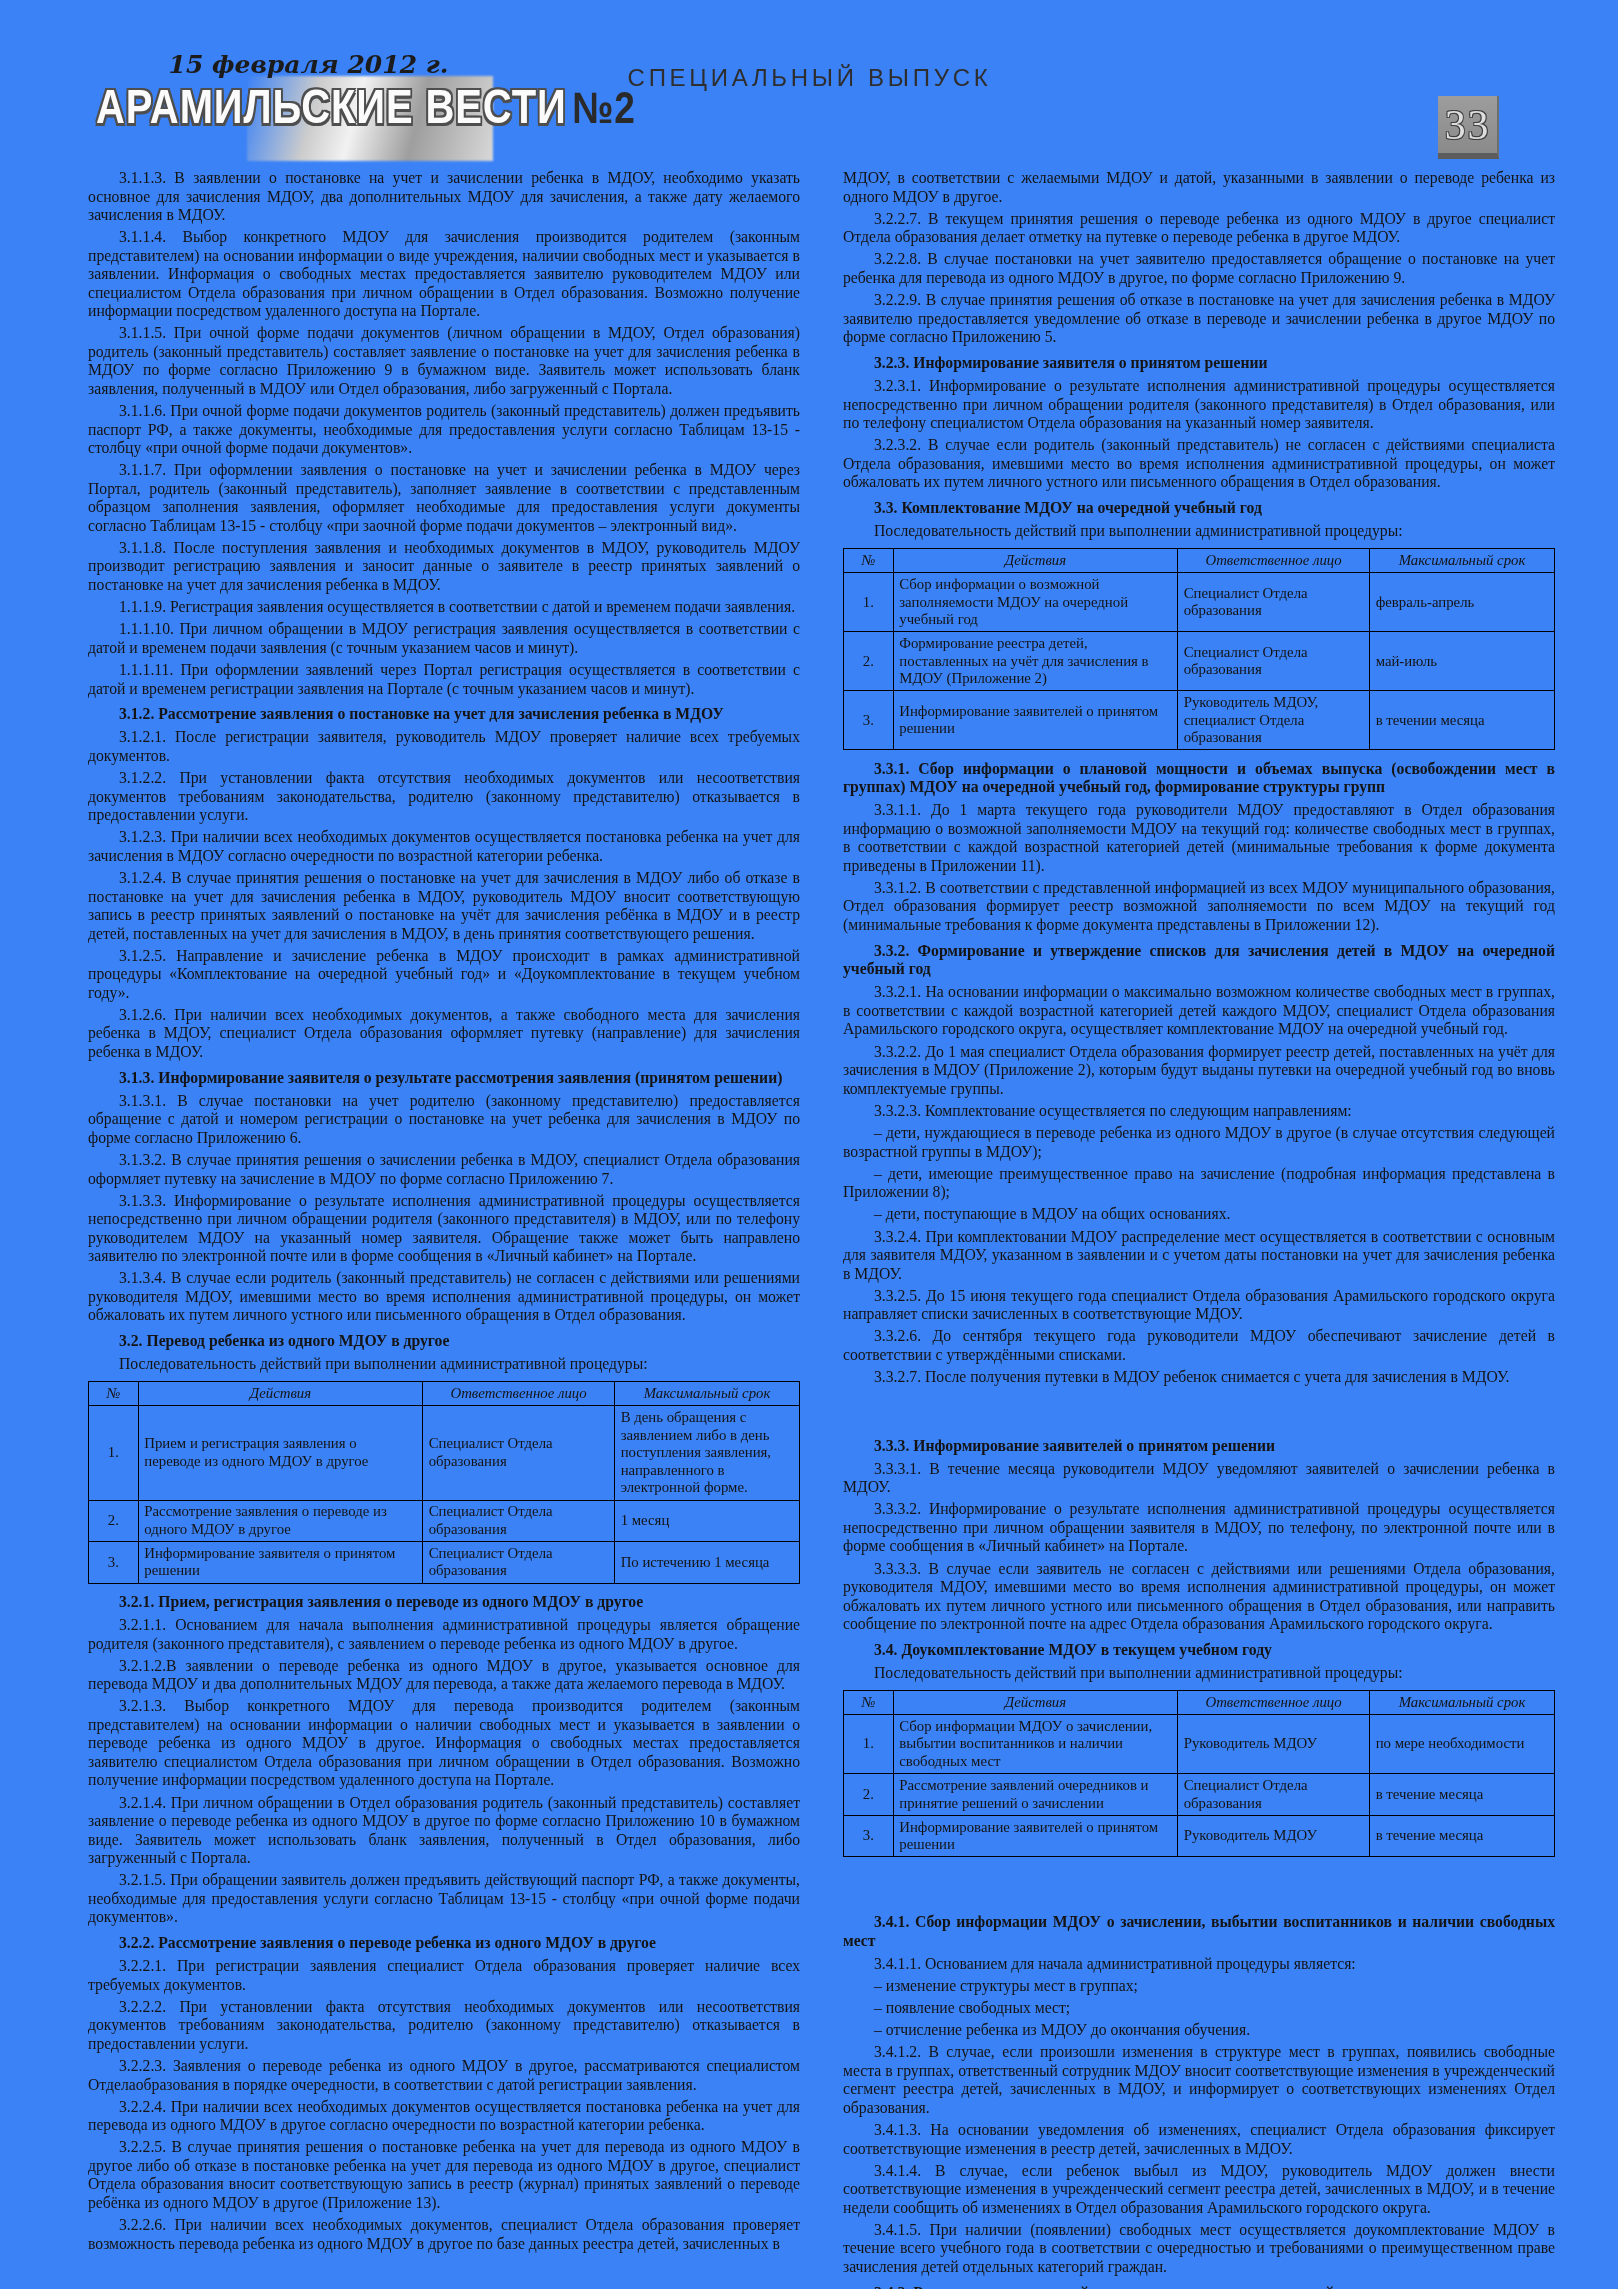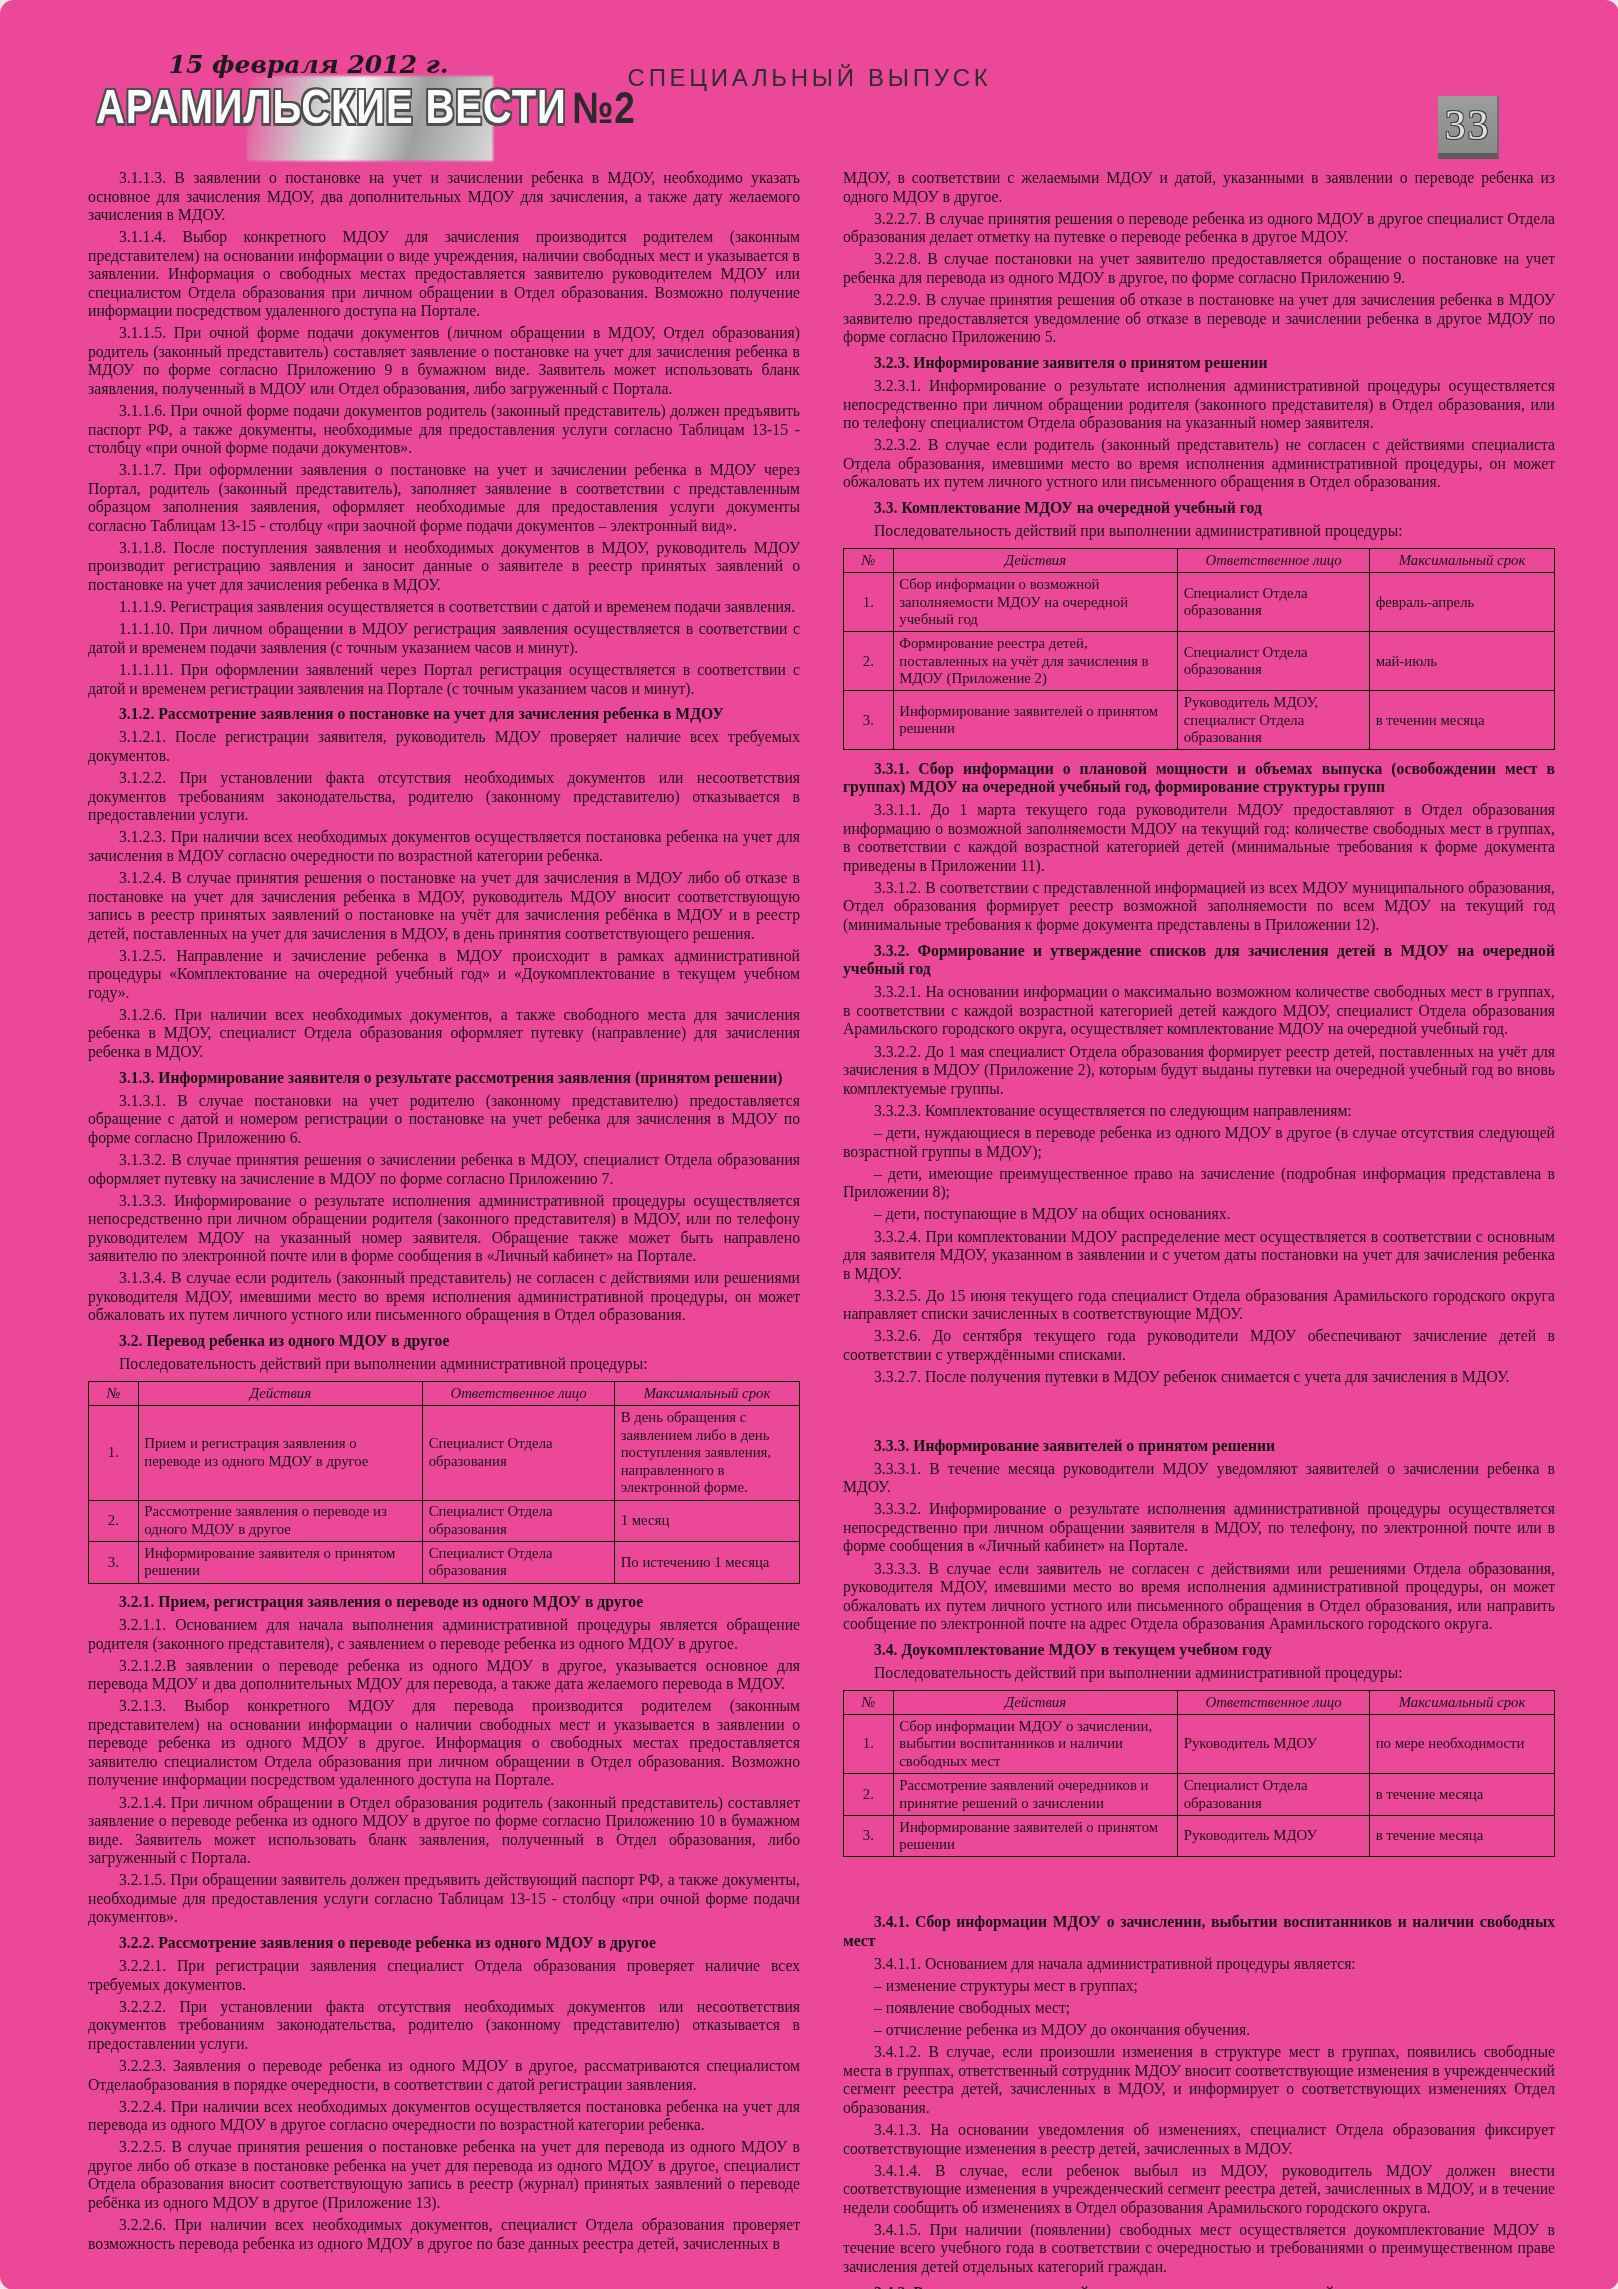--- a/index.html
+++ b/index.html
@@ -1,17 +1,17 @@
 <!DOCTYPE html>
 <html style="font-size:14.8px"><head>
 <meta charset="utf-8">
 <style>
   html,body{margin:0;padding:0;background:#e8e8e8;}
-  .page{position:relative;width:1619px;height:2290px;background:#ec4899;overflow:hidden;
-        font-family:"Liberation Serif",serif;color:#141414;border-radius:14px;}
+  .page{position:relative;width:1619px;height:2290px;background:#3b82f6;overflow:hidden;
+        font-family:"Liberation Serif",serif;color:#141414;}
   
   .hdr{position:absolute;top:0;left:0;width:100%;height:169px;}
   .logo{position:absolute;left:96px;top:50px;width:397px;height:109px;}
   .logo-photo{position:absolute;right:0;top:26px;width:62%;height:78%;
       background:linear-gradient(105deg,rgba(255,255,255,0) 0%,#cccccc 28%,#f2f2f2 44%,#9e9e9e 68%,#d8d8d8 100%);
       filter:blur(0.9px);}
   .logo-date{position:relative;text-align:center;padding-left:28px;
       font-family:"DejaVu Serif",serif;font-style:italic;font-weight:700;font-size:25px;color:#1b1b1b;}
   .logo-title{position:relative;margin-top:1.8px;font-family:"Liberation Sans",sans-serif;font-weight:700;
       font-size:40px;letter-spacing:0.9px;color:#fbfbfb;white-space:nowrap;transform:scaleY(1.18);transform-origin:top left;
@@ -125,21 +125,21 @@
         <p class="para head">3.2.2. Рассмотрение заявления о переводе ребенка из одного МДОУ в другое</p>
         <p class="para">3.2.2.1. При регистрации заявления специалист Отдела образования проверяет наличие всех требуемых документов.</p>
         <p class="para">3.2.2.2. При установлении факта отсутствия необходимых документов или несоответствия документов требованиям законодательства, родителю (законному представителю) отказывается в предоставлении услуги.</p>
         <p class="para">3.2.2.3. Заявления о переводе ребенка из одного МДОУ в другое, рассматриваются специалистом Отделаобразования в порядке очередности, в соответствии с датой регистрации заявления.</p>
         <p class="para">3.2.2.4. При наличии всех необходимых документов осуществляется постановка ребенка на учет для перевода из одного МДОУ в другое согласно очередности по возрастной категории ребенка.</p>
         <p class="para">3.2.2.5. В случае принятия решения о постановке ребенка на учет для перевода из одного МДОУ в другое либо об отказе в постановке ребенка на учет для перевода из одного МДОУ в другое, специалист Отдела образования вносит соответствующую запись в реестр (журнал) принятых заявлений о переводе ребёнка из одного МДОУ в другое (Приложение 13).</p>
         <p class="para">3.2.2.6. При наличии всех необходимых документов, специалист Отдела образования проверяет возможность перевода ребенка из одного МДОУ в другое по базе данных реестра детей, зачисленных в</p>
       </section>
     <section class="col" id="col-right">
         <p class="para cont">МДОУ, в соответствии с желаемыми МДОУ и датой, указанными в заявлении о переводе ребенка из одного МДОУ в другое.</p>
-        <p class="para">3.2.2.7. В случае принятия решения о переводе ребенка из одного МДОУ в другое специалист Отдела образования делает отметку на путевке о переводе ребенка в другое МДОУ.</p>
+        <p class="para">3.2.2.7. В текущем принятия решения о переводе ребенка из одного МДОУ в другое специалист Отдела образования делает отметку на путевке о переводе ребенка в другое МДОУ.</p>
         <p class="para">3.2.2.8. В случае постановки на учет заявителю предоставляется обращение о постановке на учет ребенка для перевода из одного МДОУ в другое, по форме согласно Приложению 9.</p>
         <p class="para">3.2.2.9. В случае принятия решения об отказе в постановке на учет для зачисления ребенка в МДОУ заявителю предоставляется уведомление об отказе в переводе и зачислении ребенка в другое МДОУ по форме согласно Приложению 5.</p>
         <p class="para head">3.2.3. Информирование заявителя о принятом решении</p>
         <p class="para">3.2.3.1. Информирование о результате исполнения административной процедуры осуществляется непосредственно при личном обращении родителя (законного представителя) в Отдел образования, или по телефону специалистом Отдела образования на указанный номер заявителя.</p>
         <p class="para">3.2.3.2. В случае если родитель (законный представитель) не согласен с действиями специалиста Отдела образования, имевшими место во время исполнения административной процедуры, он может обжаловать их путем личного устного или письменного обращения в Отдел образования.</p>
         <p class="para head">3.3. Комплектование МДОУ на очередной учебный год</p>
         <p class="para">Последовательность действий при выполнении административной процедуры:</p>
         <table class="proc">
           <colgroup>
             <col style="width: 7%;">

